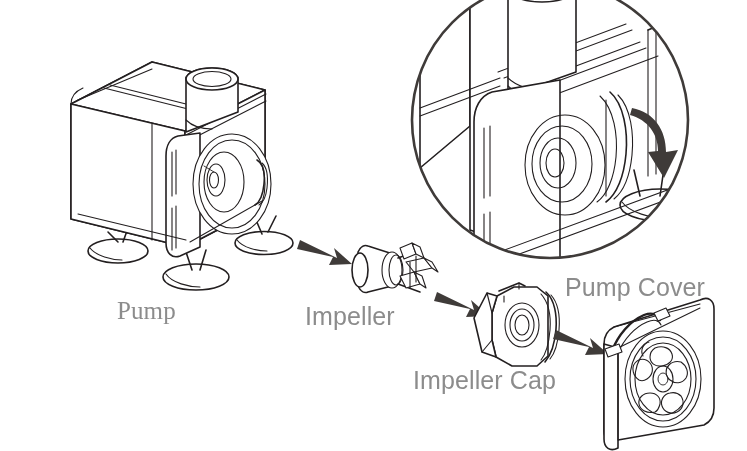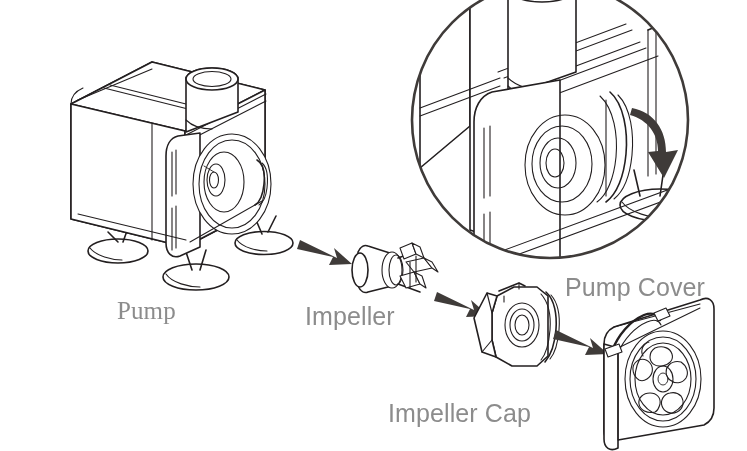--- a/index.html
+++ b/index.html
@@ -19,21 +19,21 @@
   .wh-thin{fill:#ffffff;stroke:#231f20;stroke-width:1.1;stroke-linejoin:round;stroke-linecap:round;}
   .arrow{fill:#3f3b39;stroke:none;}
   .callout{fill:none;stroke:#3f3b39;stroke-width:2.6;}
   .lbl{
     position:absolute;color:#8c8c8c;font-size:25px;line-height:1;
     font-family:"Liberation Sans","DejaVu Sans",sans-serif;
     white-space:nowrap;letter-spacing:0.1px;
   }
   #label-pump{left:117px;top:298px;font-family:Liberation Serif, serif;}
   #label-impeller{left:305px;top:292px;margin-top:12px;}
-  #label-impeller-cap{left:388px;top:368px;margin-top:33px;}
+  #label-impeller-cap{left:413px;top:368px;}
   #label-pump-cover{left:565px;top:275px;}
 </style>
 </head>
 <body>
 
 <div id="stage">
 <svg viewBox="0 0 747 451" xmlns="http://www.w3.org/2000/svg">
 
   <g>
 

